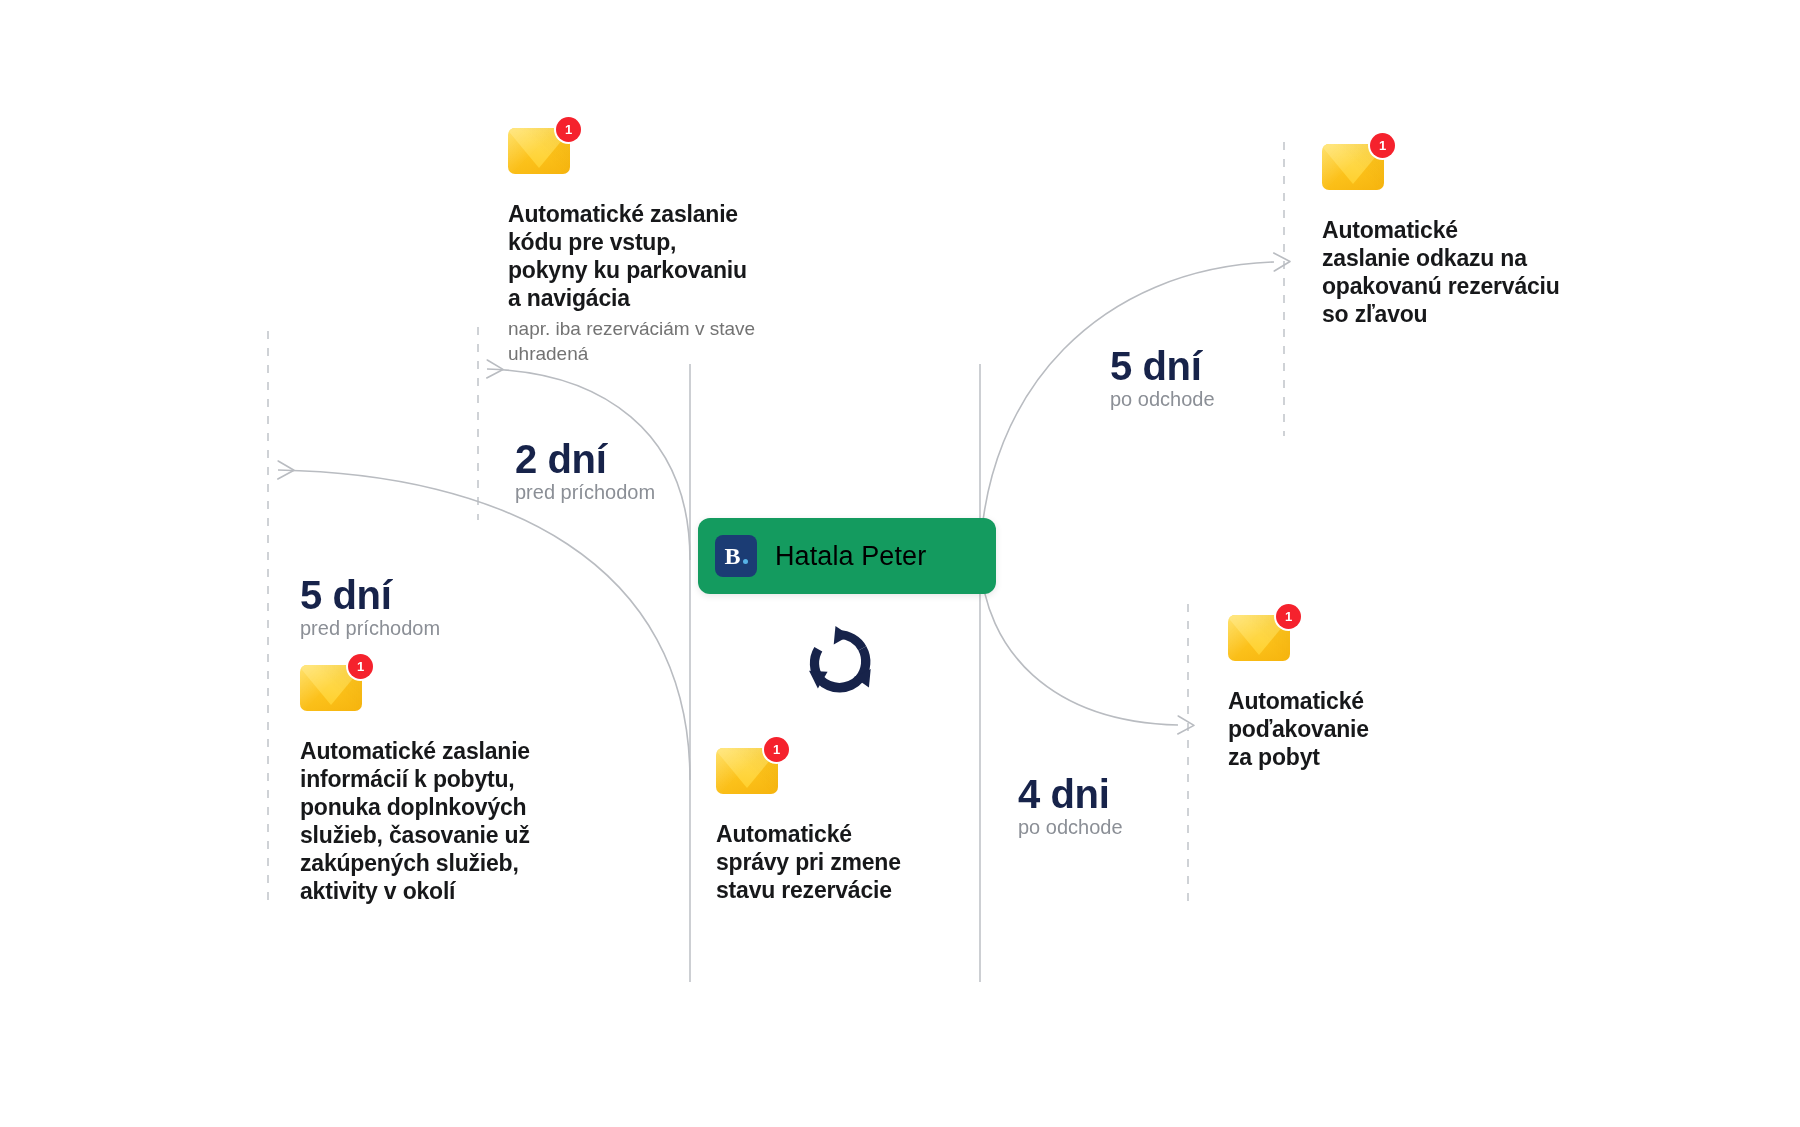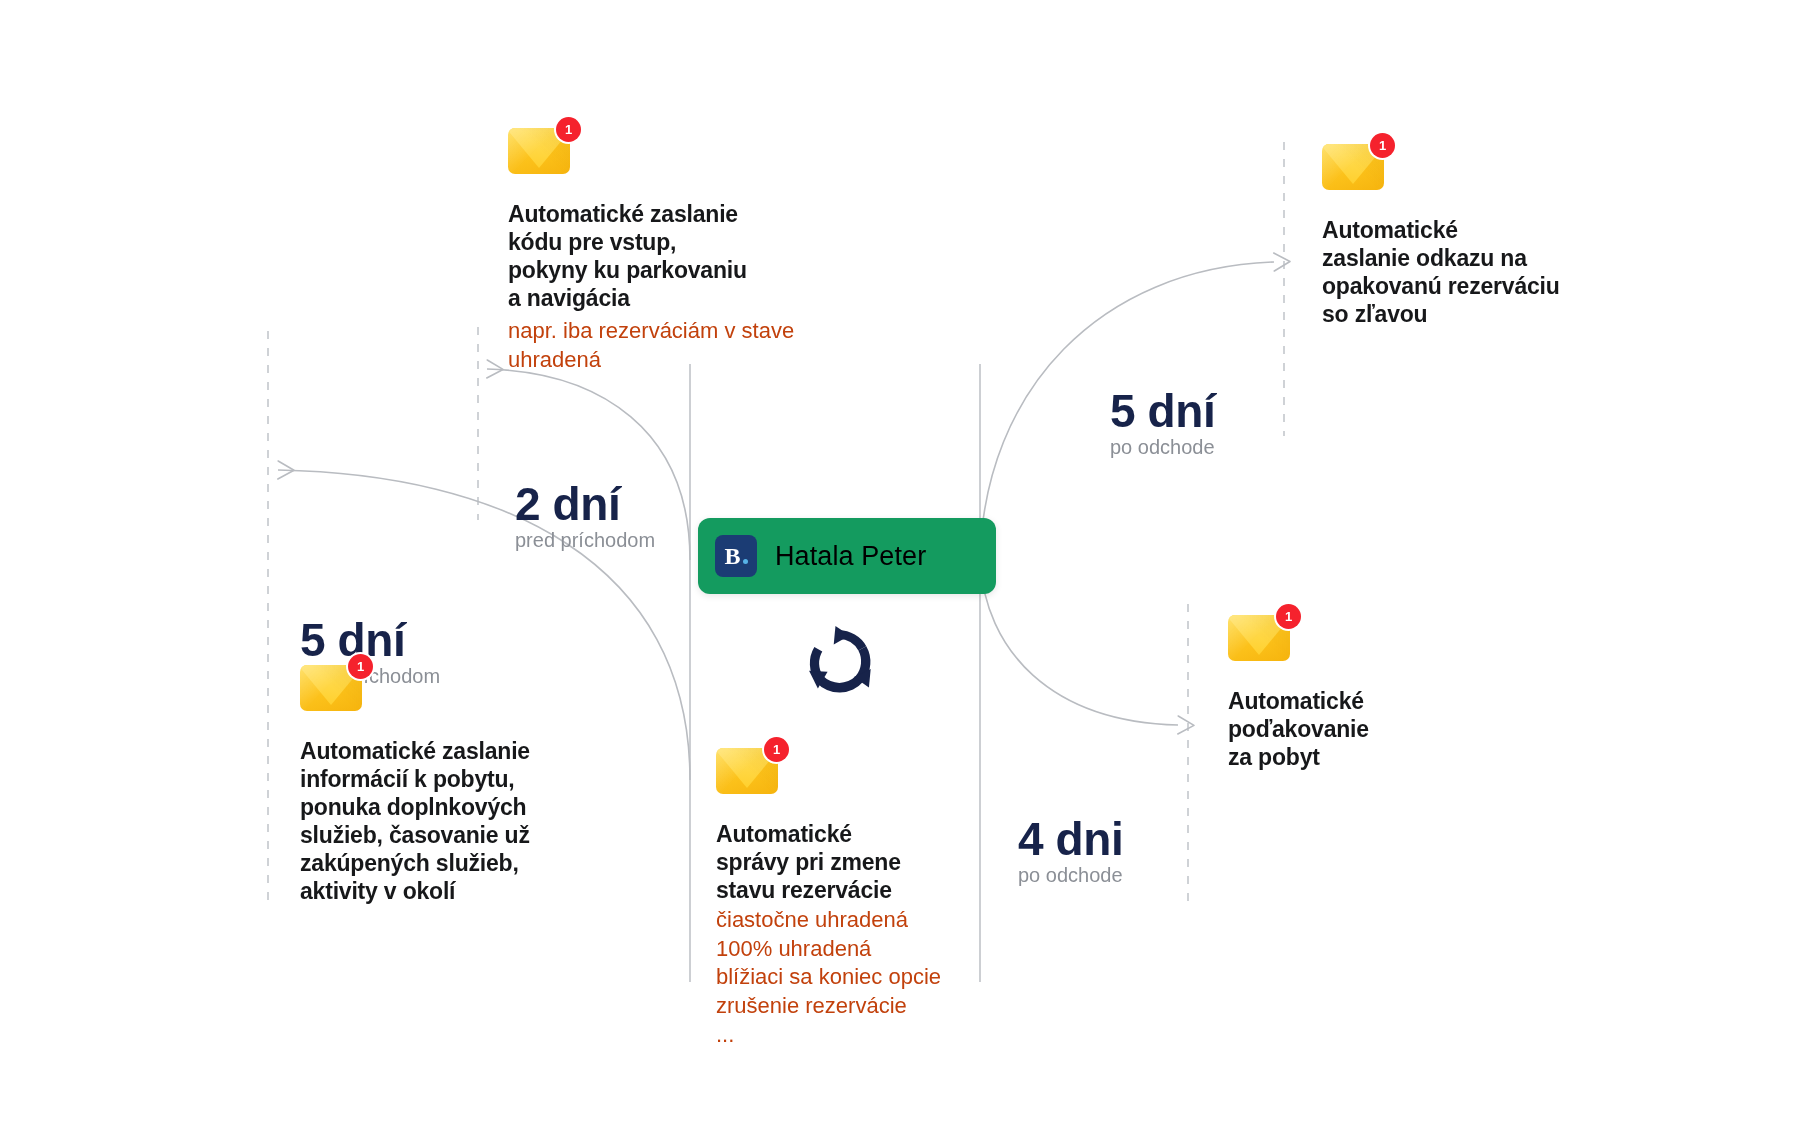--- a/index.html
+++ b/index.html
@@ -52,27 +52,27 @@
     line-height:1;
     box-shadow:0 0 0 2px #ffffff;
   }
 
   .title{
     font-size:23px;font-weight:700;color:#17181a;
     line-height:1.22;letter-spacing:-0.2px;
     white-space:pre-line;
   }
   .sub{
-    font-size:22px;font-weight:400;color:#c2410c;
+    font-size:19px;font-weight:400;color:#737373;
     line-height:1.30;white-space:pre-line;
     margin-top:5px;
   }
   .daynum{
-    font-size:46px;font-weight:700;color:#17234a;
-    line-height:1.05;letter-spacing:-0.4px;margin-top:42px;
+    font-size:40px;font-weight:700;color:#17234a;
+    line-height:1.05;letter-spacing:-0.4px;
   }
   .daylabel{
     font-size:20px;font-weight:400;color:#8b8f96;
     line-height:1.2;
   }
 
   
   #guestcard{
     position:absolute;
     left:698px;top:518px;
@@ -197,25 +197,20 @@
 
   <div class="block" style="left:716px;top:748px;width:260px;">
     <div class="envelope">
       <div class="flap"></div>
         <div class="crease"></div>
       <div class="badge">1</div>
     </div>
     <div class="title" style="margin-top:26px;">Automatické
 správy pri zmene
 stavu rezervácie</div>
-    <div class="sub" style="margin-top:2px;">čiastočne uhradená
-100% uhradená
-blížiaci sa koniec opcie
-zrušenie rezervácie
-...</div>
   </div>
 
   <div class="block" style="left:1322px;top:144px;width:300px;">
     <div class="envelope">
       <div class="flap"></div>
         <div class="crease"></div>
       <div class="badge">1</div>
     </div>
     <div class="title" style="margin-top:26px;">Automatické
 zaslanie odkazu na

